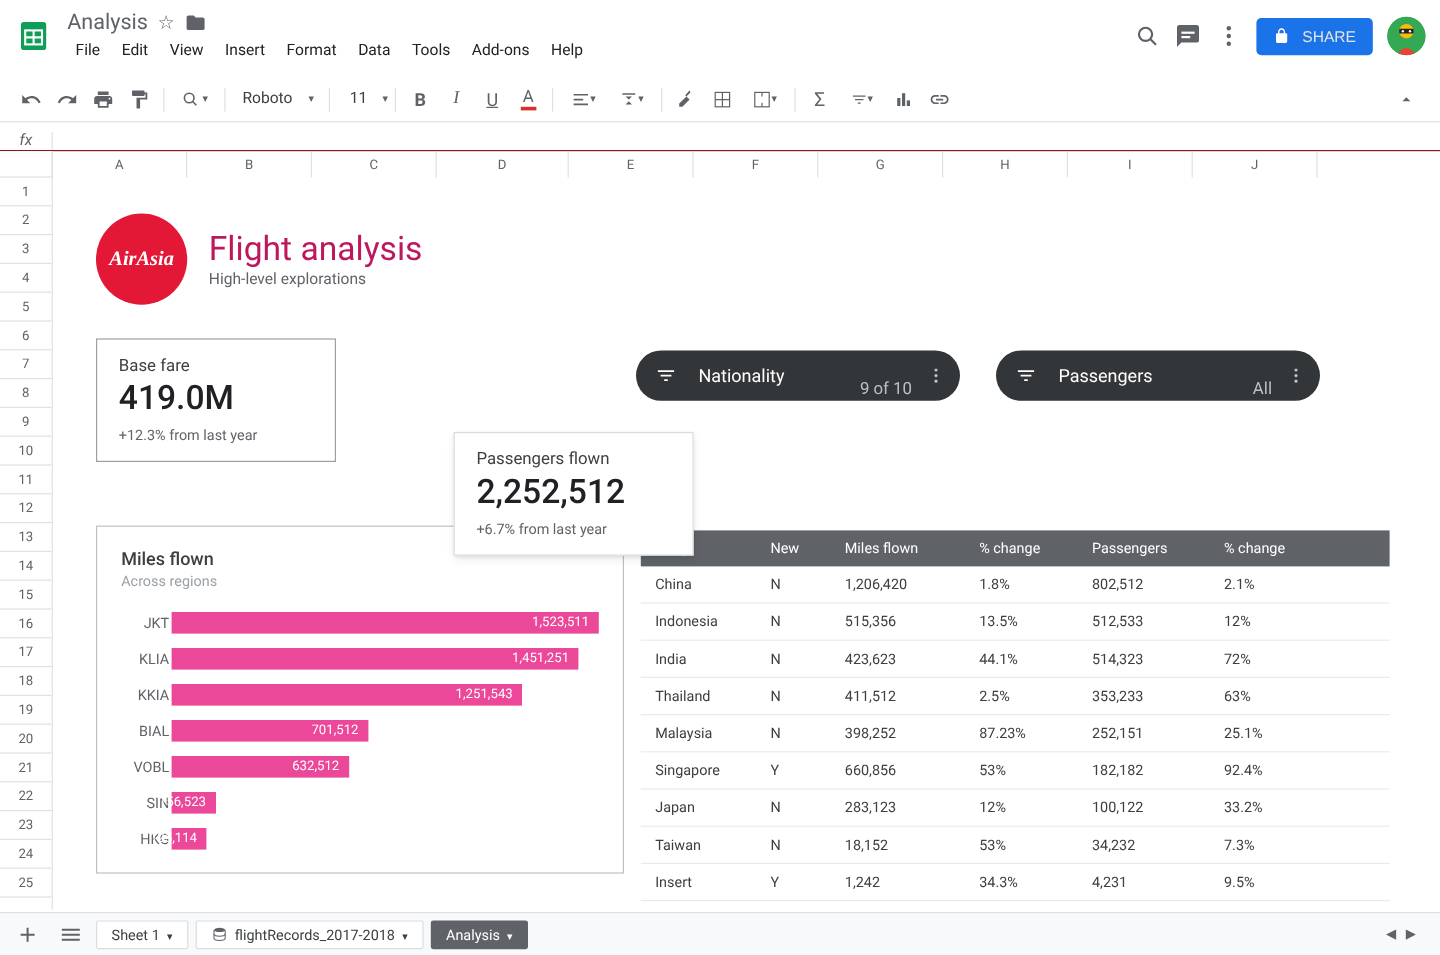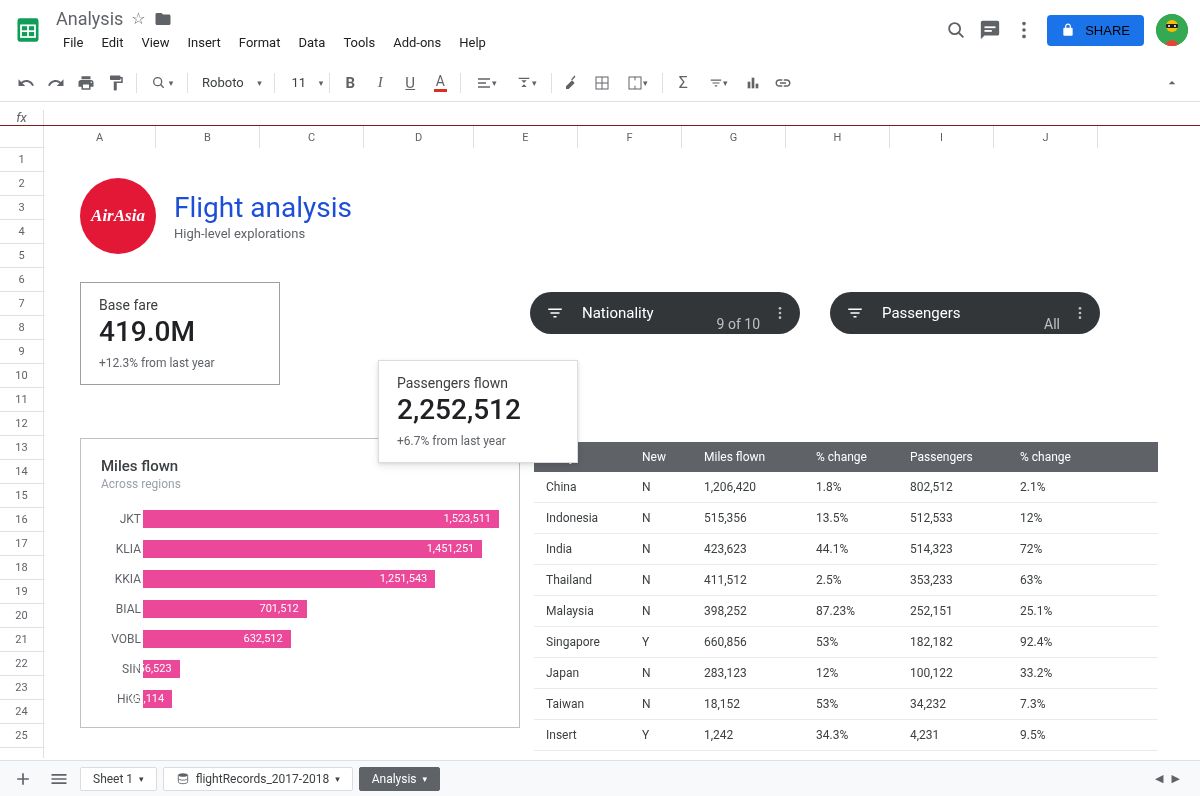--- a/index.html
+++ b/index.html
@@ -10,21 +10,21 @@
 .logo-box { width: 40px; height: 40px; display: flex; align-items: center; justify-content: center; margin-top: 4px; }
 .logo-svg { width: 28px; height: 28px; }
 .title-area { flex: 1; padding-left: 8px; padding-top: 2px; }
 .title-row { display: flex; align-items: center; gap: 8px; }
 .doc-title { font-size: 18px; color: #5f6368; font-weight: 400; }
 .star-icon, .folder-icon { color: #5f6368; font-size: 16px; }
 .menu-bar { display: flex; gap: 4px; margin-top: 2px; }
 .menu-item { font-size: 13px; color: #202124; padding: 4px 7px; cursor: pointer; }
 .header-actions { display: flex; align-items: center; gap: 12px; padding-top: 8px; }
 .header-icon { color: #5f6368; cursor: pointer; }
-.share-btn { background: #1a73e8; color: #000000; border: none; border-radius: 4px; padding: 8px 14px; font-size: 13px; font-weight: 500; display: flex; align-items: center; gap: 10px; cursor: pointer; }
+.share-btn { background: #1a73e8; color: #e5e5e5; border: none; border-radius: 4px; padding: 8px 14px; font-size: 13px; font-weight: 500; display: flex; align-items: center; gap: 10px; cursor: pointer; }
 .avatar { width: 32px; height: 32px; border-radius: 50%; background: #34a853; display: flex; align-items: center; justify-content: center; overflow: hidden; }
 
 
 .toolbar { height: 38px; border-bottom: 1px solid #e0e0e0; display: flex; align-items: center; padding: 0 12px; gap: 2px; }
 .tb-btn { width: 28px; height: 28px; display: flex; align-items: center; justify-content: center; color: #5f6368; cursor: pointer; border-radius: 2px; }
 .tb-btn.drop { width: 38px; }
 .tb-sep { width: 1px; height: 20px; background: #e0e0e0; margin: 0 4px; }
 .font-sel { font-size: 13px; color: #3c4043; padding: 0 24px 0 8px; display: flex; align-items: center; position: relative; }
 .font-sel::after { content: "▾"; position: absolute; right: 6px; font-size: 9px; color: #5f6368; }
 .size-sel { font-size: 13px; color: #3c4043; width: 36px; text-align: center; }
@@ -43,21 +43,21 @@
 .row-h { height: 24px; border-bottom: 1px solid #e0e0e0; font-size: 11px; color: #5f6368; display: flex; align-items: center; justify-content: center; }
 .grid-main { flex: 1; position: relative; }
 
 
 .canvas { position: absolute; top: 22px; left: 0; right: 0; bottom: 0; padding: 30px 0 0 36px; }
 
 
 .title-section { display: flex; align-items: center; gap: 18px; }
 .brand-circle { width: 76px; height: 76px; border-radius: 50%; background: #e31837; display: flex; align-items: center; justify-content: center; }
 .brand-text { color: #fff; font-style: italic; font-family: cursive; font-size: 17px; font-weight: bold; }
-.page-title { font-size: 28px; color: #1d4ed8; font-weight: 400; }
+.page-title { font-size: 28px; color: #be185d; font-weight: 400; }
 .page-sub { font-size: 13px; color: #5f6368; margin-top: 2px; }
 
 
 .kpi-card { border: 1px solid #9aa0a6; padding: 14px 18px; width: 200px; margin-top: 28px; }
 .kpi-label { font-size: 14px; color: #3c4043; }
 .kpi-value { font-size: 28px; font-weight: 500; color: #202124; margin-top: 2px; }
 .kpi-delta { font-size: 12px; color: #5f6368; margin-top: 8px; }
 
 
 .kpi-float { position: absolute; top: 234px; left: 334px; background: #fff; border: 1px solid #dadce0; box-shadow: 0 1px 3px rgba(0,0,0,0.1), 0 4px 8px rgba(0,0,0,0.08); padding: 14px 18px; width: 200px; z-index: 10; }
@@ -87,21 +87,21 @@
 .dt-c0 { width: 108px; padding-left: 12px; }
 .dt-c1 { width: 62px; }
 .dt-c2 { width: 112px; }
 .dt-c3 { width: 94px; }
 .dt-c4 { width: 110px; }
 .dt-c5 { width: 90px; }
 
 
 .bottom-bar { position: absolute; bottom: 0; left: 0; right: 0; height: 36px; border-top: 1px solid #e0e0e0; background: #f8f9fa; display: flex; align-items: center; padding: 0 8px; gap: 6px; }
 .tab-btn { width: 30px; height: 30px; display: flex; align-items: center; justify-content: center; color: #5f6368; cursor: pointer; }
-.sheet-tab { background: #fff; border: 1px solid #dadce0; border-radius: 2px; padding: 4px 12px; font-size: 12px; color: #3c4043; display: flex; align-items: center; gap: 6px; cursor: pointer; }
+.sheet-tab { background: #fff; border: 1px solid #dadce0; border-radius: 2px; padding: 4px 12px; font-size: 12px; color: #3c4043; display: flex; align-items: flex-end; gap: 6px; cursor: pointer; }
 .sheet-tab.data-src { background: #fff; }
 .sheet-tab.active { background: #5f6368; color: #fff; border-color: #5f6368; }
 .sheet-tab .arrow { font-size: 9px; }
 .scroll-arrows { margin-left: auto; display: flex; gap: 8px; color: #5f6368; font-size: 11px; padding-right: 12px; }
 
 svg { display: block; }
 </style>
 </head>
 <body>
 

